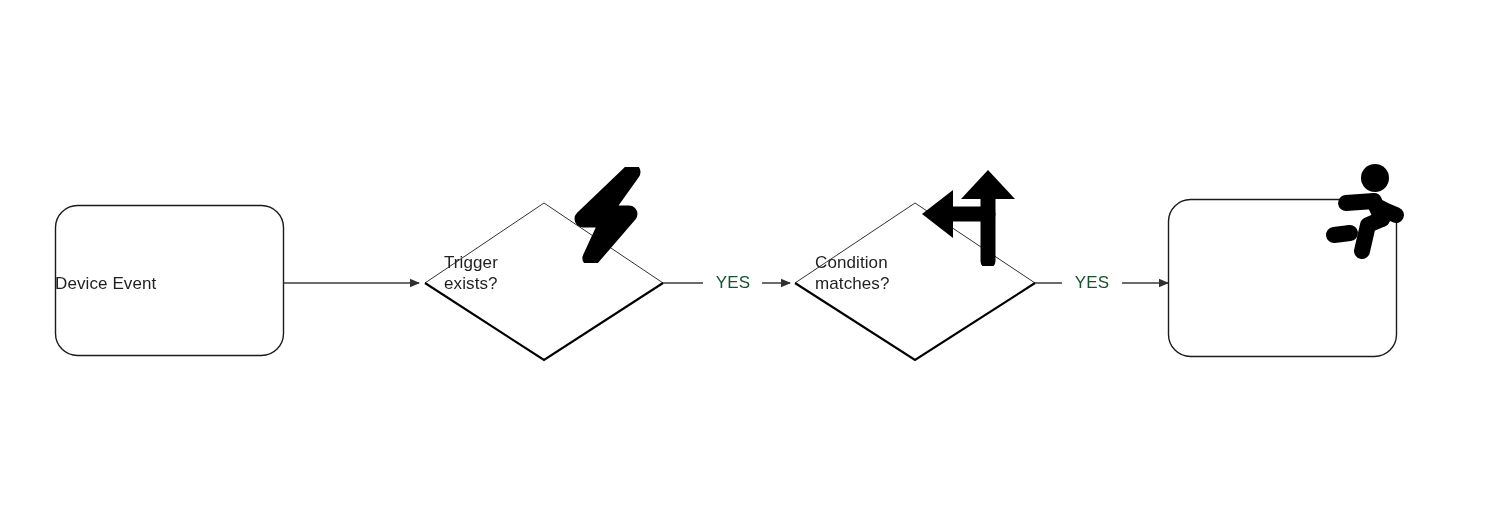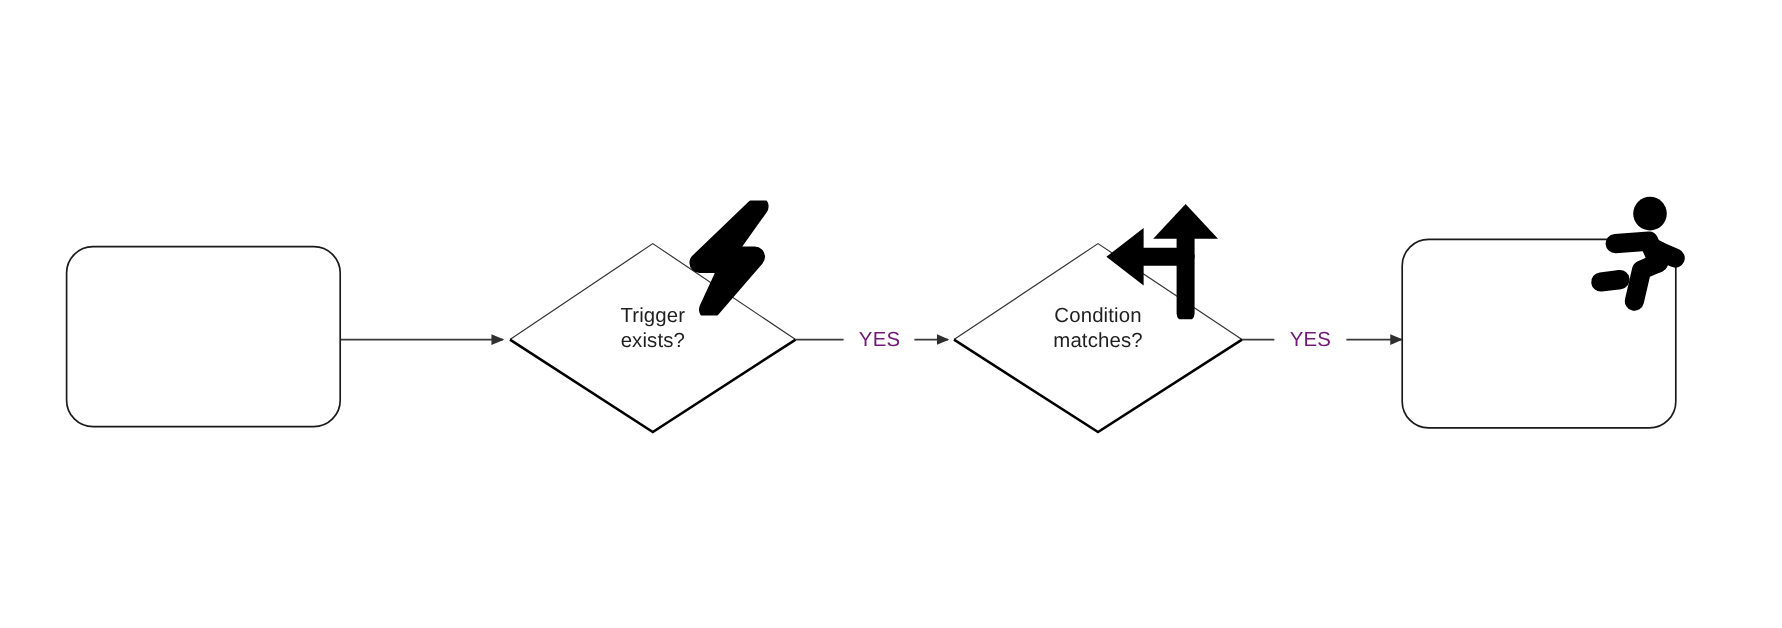--- a/index.html
+++ b/index.html
@@ -19,32 +19,31 @@
   }
   .flow-svg {
     position: absolute;
     left: 0;
     top: 0;
     width: 1485px;
     height: 523px;
   }
   .node-label {
     position: absolute;
-    text-align: center;
     color: #1f1f1f;
     font-size: 17px;
     line-height: 21px;
     letter-spacing: 0.1px;
     white-space: pre-line;
     pointer-events: none;
   }
   .edge-label {
     position: absolute;
     text-align: center;
-    color: #701a75;
+    color: #14532d;
     font-size: 17px;
     line-height: 20px;
     letter-spacing: 0.2px;
   }
   .icon-wrap {
     position: absolute;
   }
   .icon-wrap svg { display: block; }
 </style>
 </head>
@@ -73,20 +72,21 @@
     <polygon points="795,283 915,203 1035,283 915,360" fill="#ffffff" stroke="none"></polygon>
     <path d="M 795 283 L 915 203 L 1035 283" fill="none" stroke="#333333" stroke-width="1"></path>
     <path d="M 795 283 L 915 360 L 1035 283" fill="none" stroke="#000000" stroke-width="2.1"></path>
 
     <line x1="1035" y1="283" x2="1062" y2="283" stroke="#3a3a3a" stroke-width="1.5"></line>
     <line x1="1122" y1="283" x2="1168" y2="283" stroke="#3a3a3a" stroke-width="1.5" marker-end="url(#arrow)"></line>
 
     <rect x="1168.5" y="199.5" width="228" height="157" rx="22" ry="22" fill="#ffffff" stroke="#1a1a1a" stroke-width="1.4"></rect>
   </svg>
 
+  <div class="node-label" style="left:55px; top:273px; width:229px;">Device Event</div>
 
   <div class="node-label" style="left:444px; top:252px; width:200px;"><span>Trigger</span><br><span>exists?</span></div>
 
   <div class="node-label" style="left:815px; top:252px; width:200px;"><span>Condition</span><br><span>matches?</span></div>
 
 
   <div class="edge-label" style="left:693px; top:273px; width:80px;">YES</div>
 
   <div class="edge-label" style="left:1052px; top:273px; width:80px;">YES</div>
 

